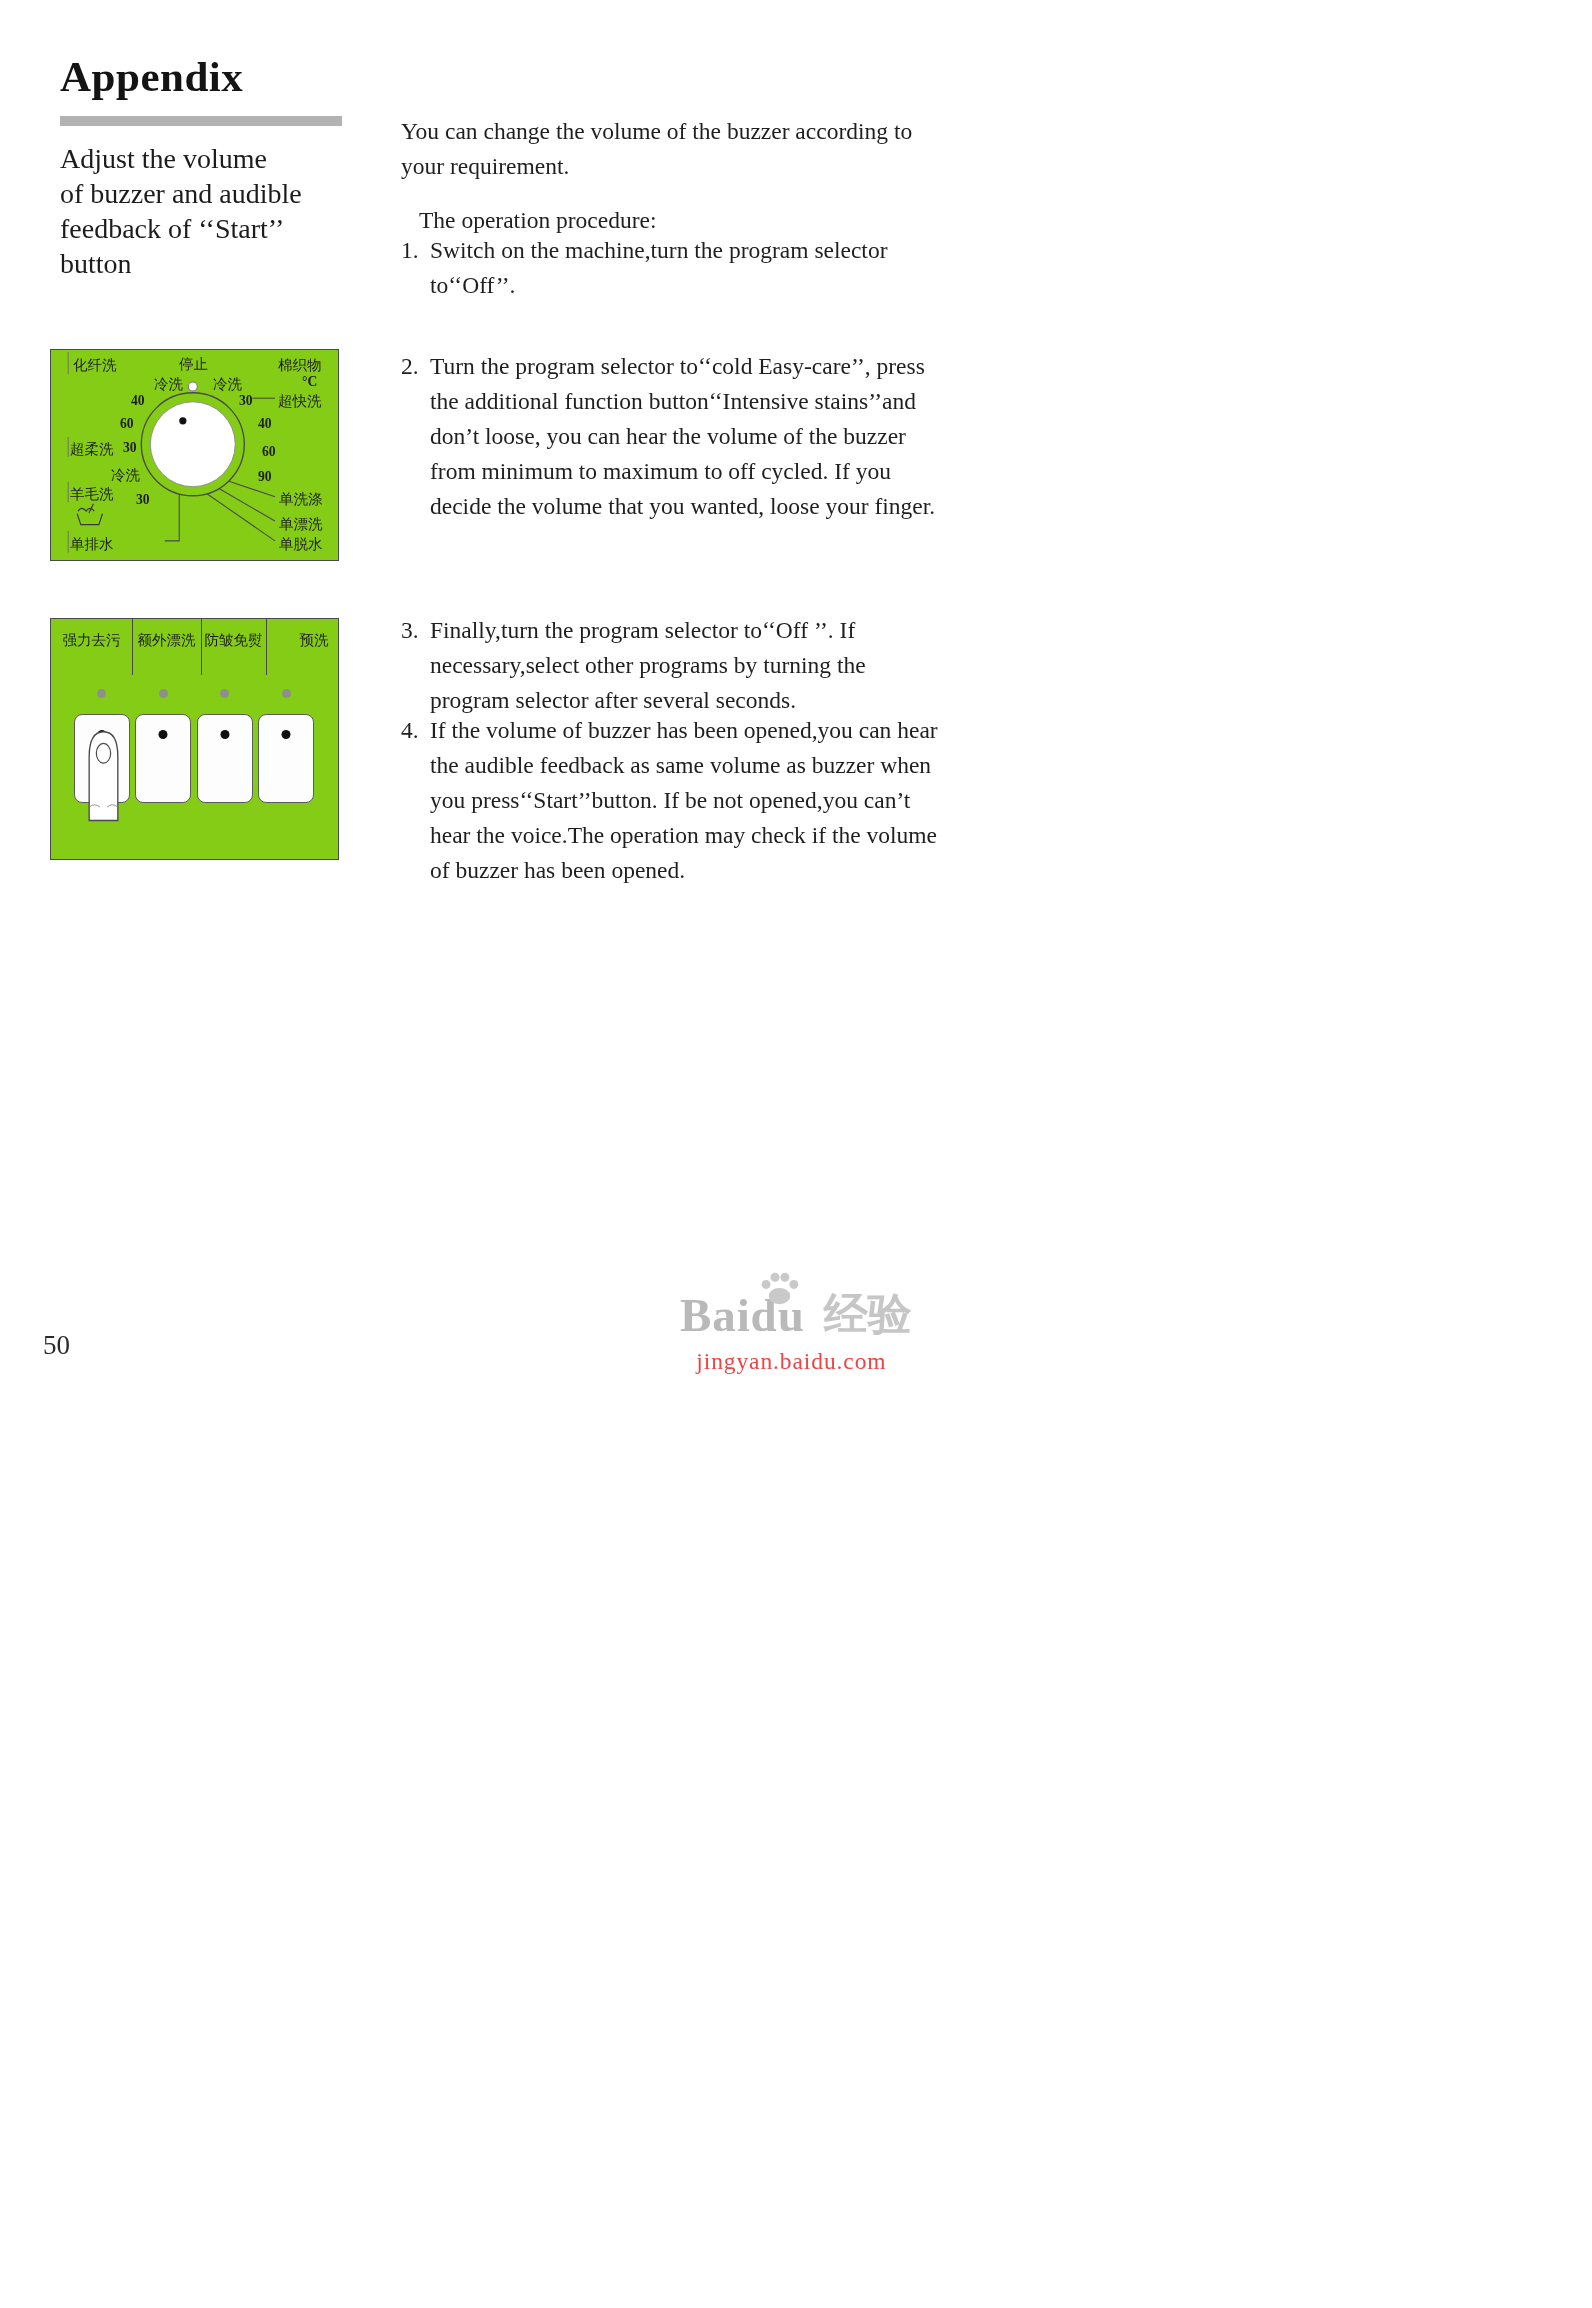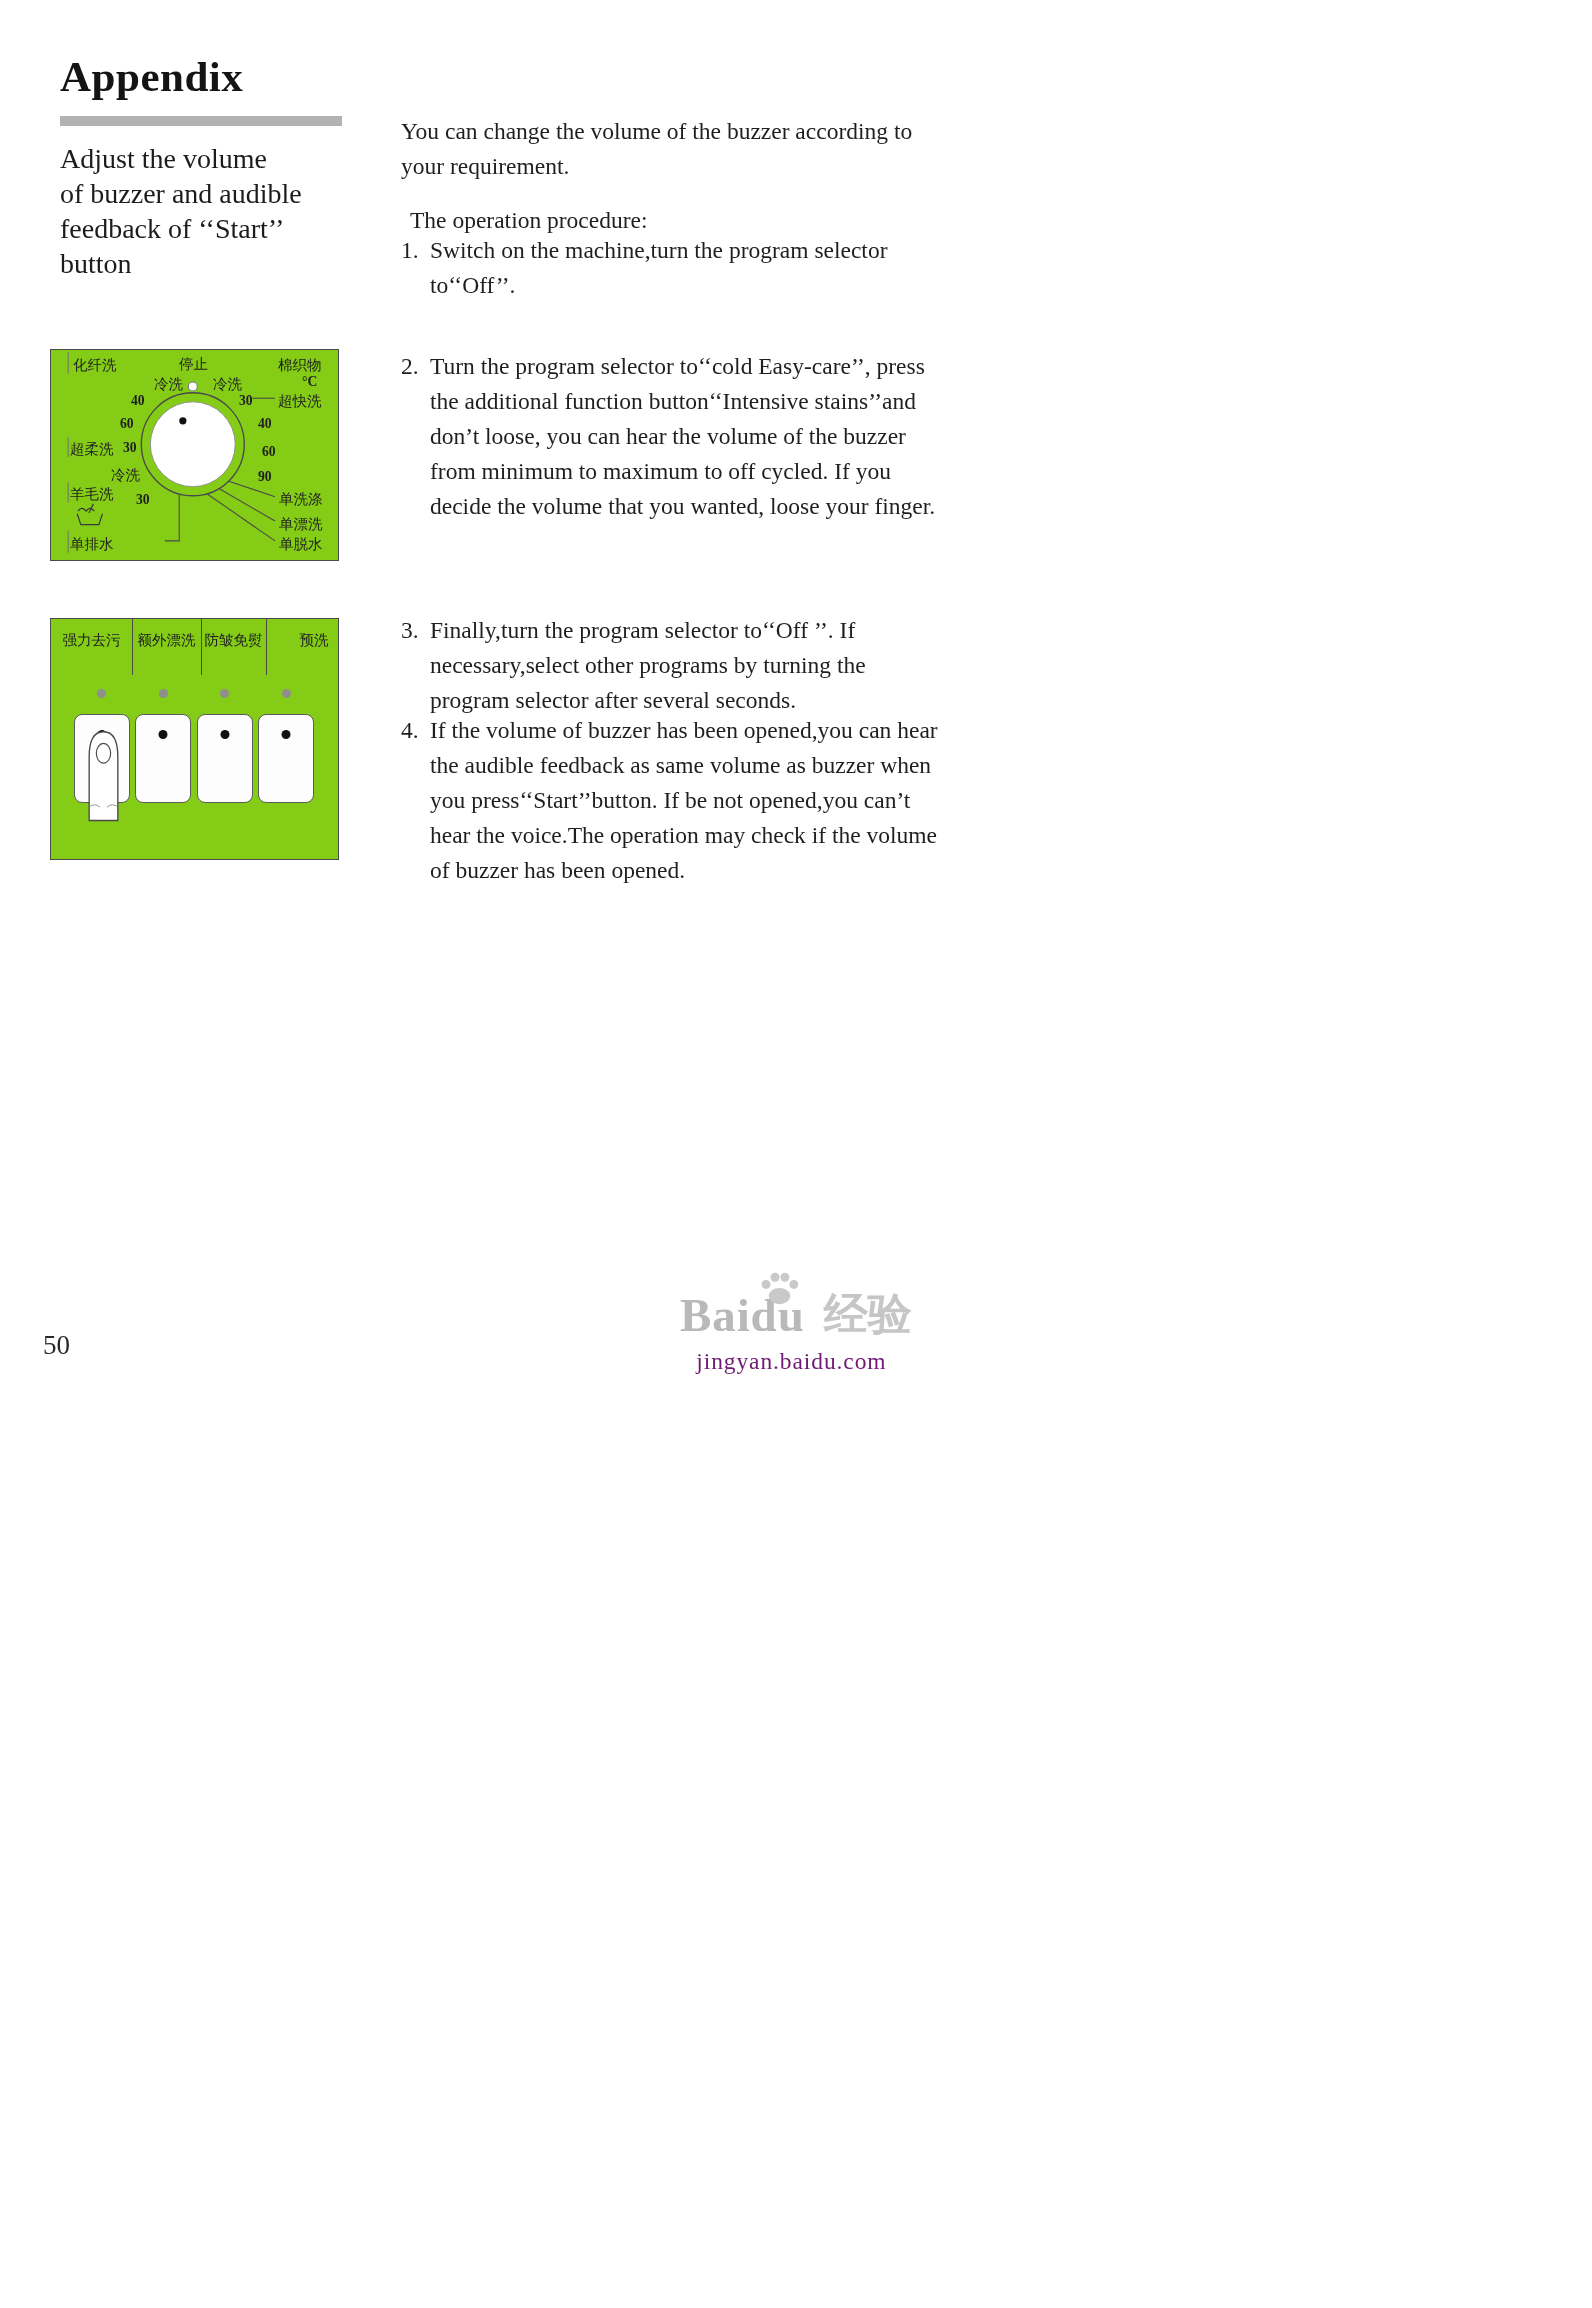--- a/index.html
+++ b/index.html
@@ -23,21 +23,21 @@
     left:60px; top:116px; width:282px; height:10px; background:#b2b2b2;
   }
   .subtitle {
     left:60px; top:141px;
     font-size:28px; line-height:35px; color:#1c1c1c;
   }
 
   
   .rtext { font-size:23.5px; line-height:35px; color:#1f1f1f; }
   .intro { left:401px; top:114px; width:543px; }
-  .proc-heading { left:410px; top:203px; width:543px; }
+  .proc-heading { left:419px; top:203px; width:543px; }
   .step { display:grid; grid-template-columns:29px 1fr; width:543px; }
   .step-1 { left:401px; top:233px; }
   .step-2 { left:401px; top:349px; width:539px; }
   .step-3 { left:401px; top:613px; width:539px; }
   .step-4 { left:401px; top:713px; width:539px; }
 
   
   .dial-box {
     left:50px; top:349px; width:289px; height:212px;
     border:1.4px solid #4a4a4a; background:#84cc16;
@@ -65,21 +65,21 @@
   .finger-svg { position:absolute; left:31px; top:105px; }
 
   
   .page-number { left:43px; top:1330px; font-size:27px; color:#2a2a2a; }
 
   .watermark { left:680px; top:1285px; width:271px; color:#bdbdbd; }
   .wm-row { position:relative; display:flex; align-items:center; }
   .wm-brand { font-size:47px; font-weight:700; color:#b9b9b9; letter-spacing:0.9px; }
   .wm-suffix { font-size:44px; font-weight:700; color:#c6c6c6; margin-left:19px; }
   .wm-paw { position:absolute; left:78px; top:-16.3px; }
-  .wm-url { font-size:23.5px; color:#701a75; margin-top:3.6px; padding-left:16.3px; letter-spacing:0.9px; }
+  .wm-url { font-size:23.5px; color:#ef4444; margin-top:3.6px; padding-left:16.3px; letter-spacing:0.9px; }
 </style>
 </head>
 <body>
 
 <div class="page">
 
   <h1 class="abs title">Appendix</h1>
   <div class="abs title-rule"></div>
   <div class="abs subtitle">
     <div>Adjust the volume</div>

